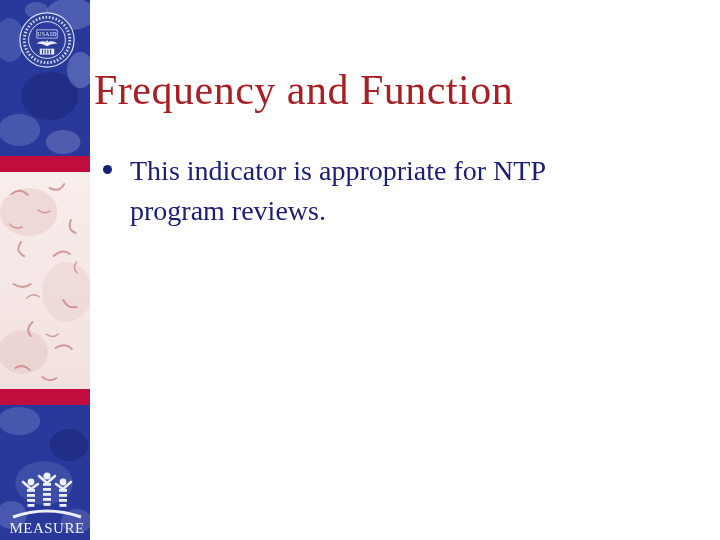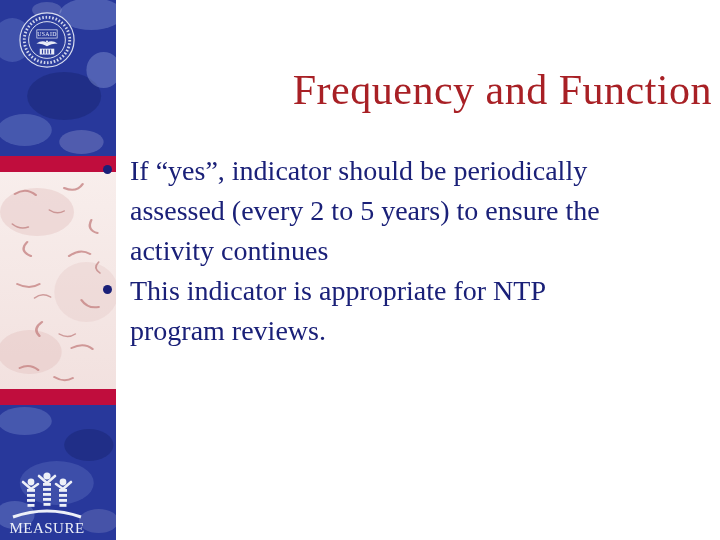--- a/index.html
+++ b/index.html
@@ -16,21 +16,21 @@
   .slide {
     position: relative;
     width: 720px; height: 540px;
     background: #ffffff;
     overflow: hidden;
   }
 
   
   .band {
     position: absolute; left: 0; top: 0; bottom: 0;
-    width: 116px;
+    width: 90px;
     display: flex; flex-direction: column;
   }
   .band-blue-top {
     position: relative; height: 156px;
     background: var(--band-blue);
     overflow: hidden;
   }
   .band-red {
     height: 16px;
     background: var(--stripe-red);
@@ -54,21 +54,21 @@
   .measure-svg {
     position: absolute; left: 1px; bottom: 1px;
     width: 92px; height: 74px;
   }
 
   
   .title {
     position: absolute;
     left: 94px; right: 8px; top: 66px;
     margin: 0;
-    text-align: right;
+    text-align: left;
     font-size: 42px;
     font-weight: normal;
     color: var(--title-red);
     letter-spacing: 0.5px;
   }
   .bullet-list {
     position: absolute;
     left: 103px; top: 151px; right: 14px;
   }
   .bullet-row {
@@ -200,24 +200,18 @@
         <text x="46" y="68" font-size="15" text-anchor="middle" fill="#EDF0F8" font-family="Liberation Serif, DejaVu Serif, serif" letter-spacing="0.5">MEASURE</text>
       </svg>
     </div>
   </div>
 
   <h1 class="title">Frequency and Function</h1>
 
   <div class="bullet-list">
       <div class="bullet-row">
         <span class="bullet-dot"></span>
-        <div class="bullet-text">If “yes”, indicator should be periodically
-assessed (every 2 to 5 years) to ensure the
-activity continues</div>
-      </div>
-      <div class="bullet-row">
-        <span class="bullet-dot"></span>
         <div class="bullet-text">This indicator is appropriate for NTP
 program reviews.</div>
       </div>
     </div>
 
 </div>
 
 </body></html>

